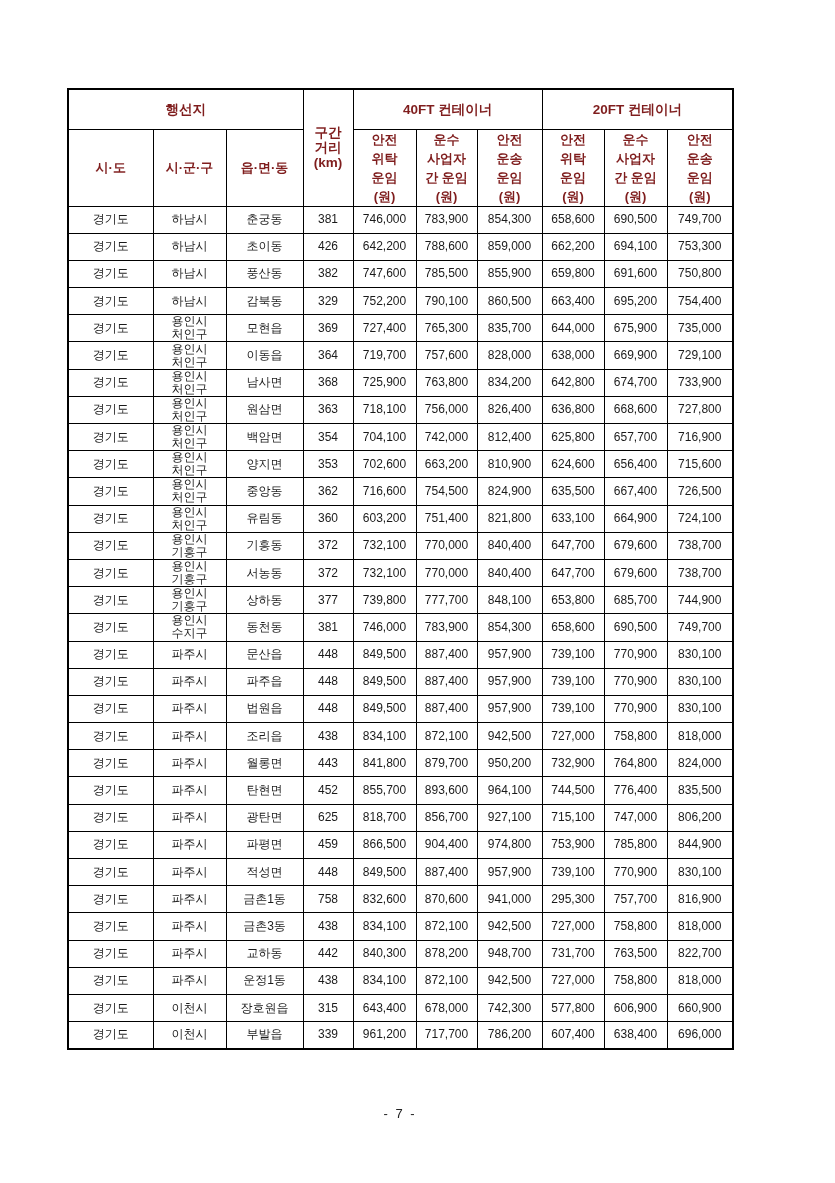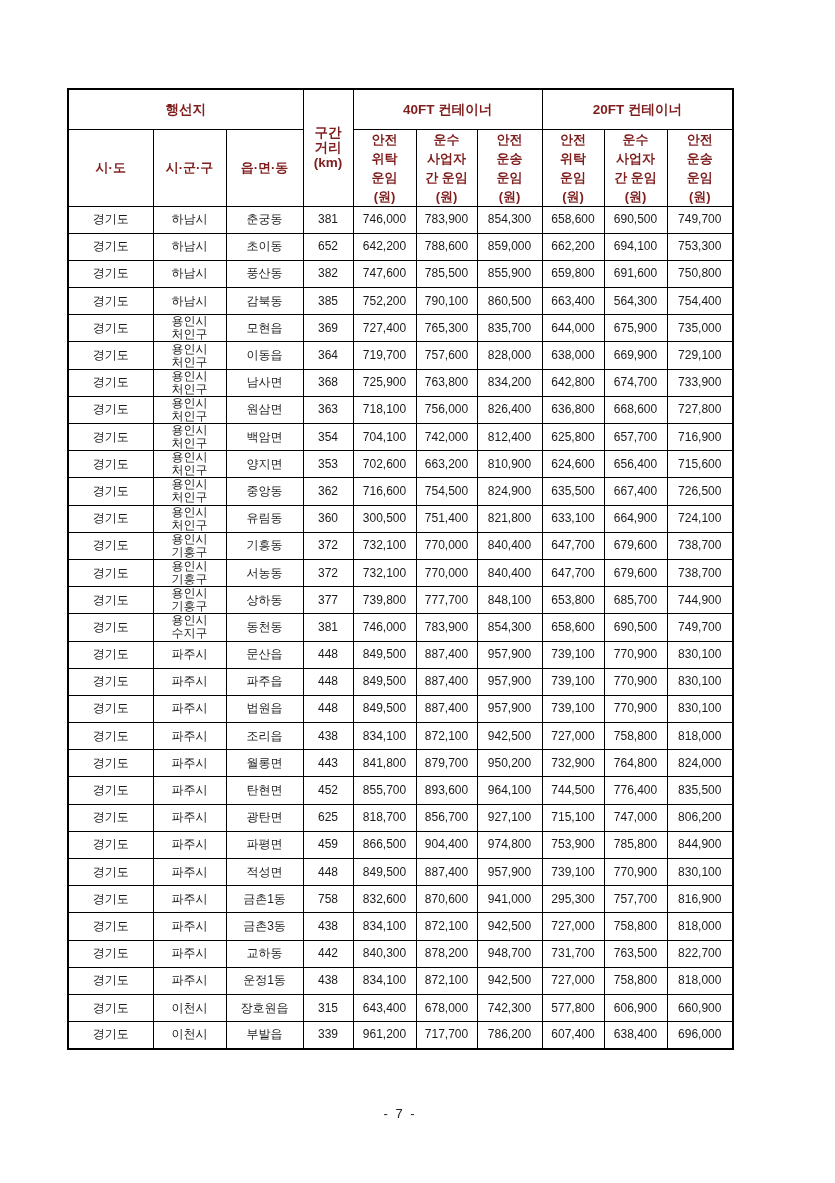--- a/index.html
+++ b/index.html
@@ -137,21 +137,21 @@
           <td>783,900</td>
           <td>854,300</td>
           <td>658,600</td>
           <td>690,500</td>
           <td>749,700</td>
         </tr>
         <tr>
           <td>경기도</td>
           <td>하남시</td>
           <td>초이동</td>
-          <td>652</td>
+          <td>426</td>
           <td>642,200</td>
           <td>788,600</td>
           <td>859,000</td>
           <td>662,200</td>
           <td>694,100</td>
           <td>753,300</td>
         </tr>
         <tr>
           <td>경기도</td>
           <td>하남시</td>
@@ -161,26 +161,26 @@
           <td>785,500</td>
           <td>855,900</td>
           <td>659,800</td>
           <td>691,600</td>
           <td>750,800</td>
         </tr>
         <tr>
           <td>경기도</td>
           <td>하남시</td>
           <td>감북동</td>
-          <td>385</td>
+          <td>329</td>
           <td>752,200</td>
           <td>790,100</td>
           <td>860,500</td>
           <td>663,400</td>
-          <td>564,300</td>
+          <td>695,200</td>
           <td>754,400</td>
         </tr>
         <tr>
           <td>경기도</td>
           <td>용인시
 처인구</td>
           <td>모현읍</td>
           <td>369</td>
           <td>727,400</td>
           <td>765,300</td>
@@ -266,21 +266,21 @@
           <td>635,500</td>
           <td>667,400</td>
           <td>726,500</td>
         </tr>
         <tr>
           <td>경기도</td>
           <td>용인시
 처인구</td>
           <td>유림동</td>
           <td>360</td>
-          <td>300,500</td>
+          <td>603,200</td>
           <td>751,400</td>
           <td>821,800</td>
           <td>633,100</td>
           <td>664,900</td>
           <td>724,100</td>
         </tr>
         <tr>
           <td>경기도</td>
           <td>용인시
 기흥구</td>

